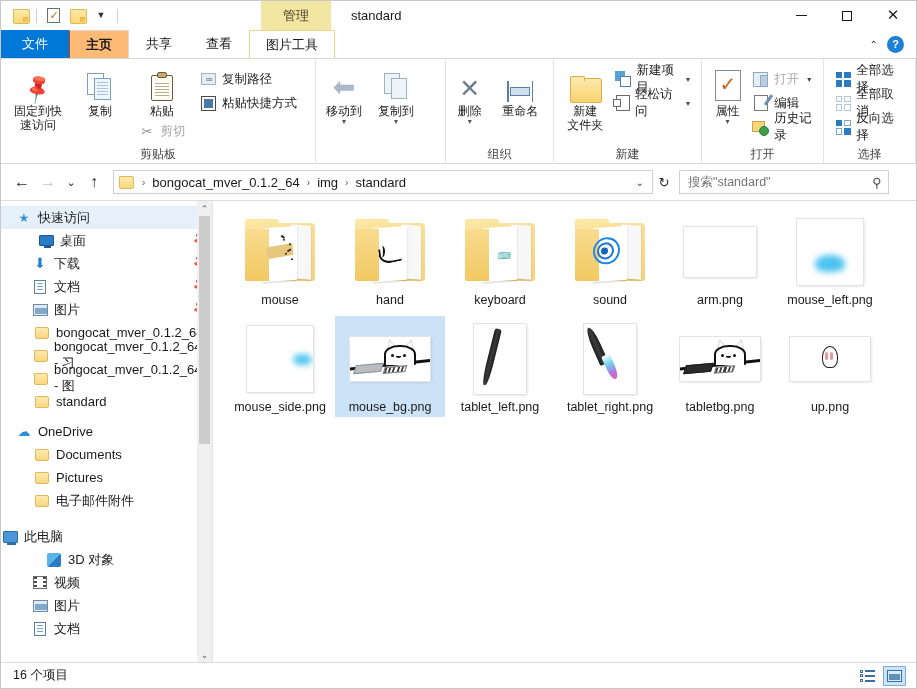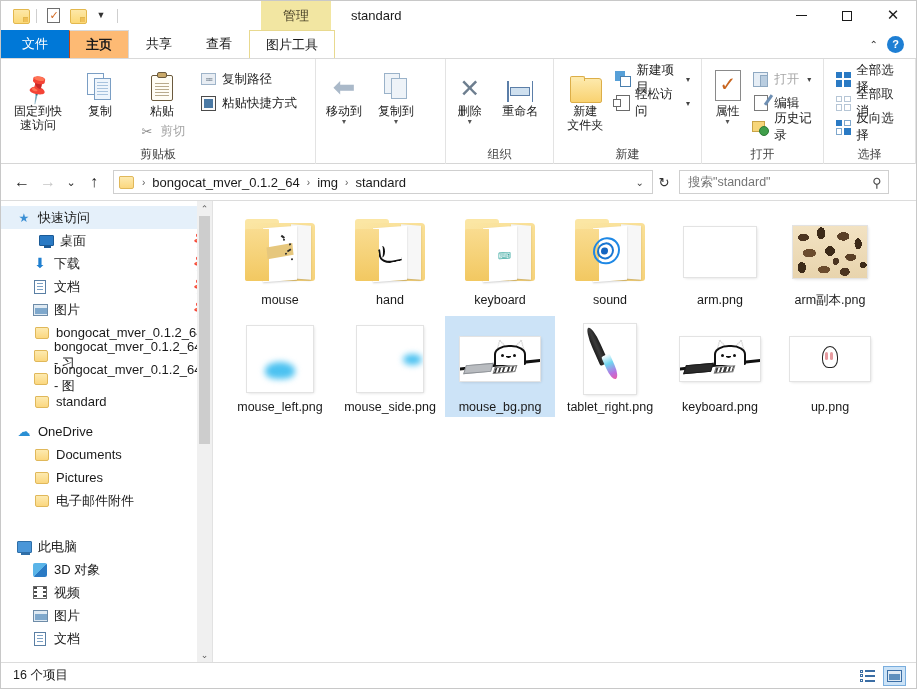--- a/index.html
+++ b/index.html
@@ -950,28 +950,28 @@
           <span>Pictures</span>
         </div>
 
         <div class="navitem" style="padding-left:32px">
           <span class="ni">
               <i class="ni-folder"></i>
             </span>
           <span>电子邮件附件</span>
         </div>
 
-        <div class="navitem" style="padding-left:14px;margin-top:23px">
+        <div class="navitem" style="margin-top:13px">
           <span class="ni">
               <i class="ni-pc"></i>
             </span>
           <span>此电脑</span>
         </div>
 
-        <div class="navitem" style="padding-left:30px">
+        <div class="navitem" style="padding-left:44px">
           <span class="ni">
               <i class="ni-3d"></i>
             </span>
           <span>3D 对象</span>
         </div>
 
         <div class="navitem" style="padding-left:30px">
           <span class="ni">
               <i class="ni-vid"></i>
             </span>
@@ -1077,26 +1077,20 @@
           <div class="name">sound</div>
         </div>
 
         <div class="cell">
           <div class="thumb-wrap">
             <div class="png-thumb t-arm"></div>
           </div>
           <div class="name">arm.png</div>
         </div>
 
-        <div class="cell">
-          <div class="thumb-wrap">
-            <div class="png-thumb t-armfu"></div>
-          </div>
-          <div class="name">arm副本.png</div>
-        </div>
 
 
         <div class="cell">
           <div class="thumb-wrap">
             <div class="png-thumb t-sq">
               <i class="blob b-left"></i>
             </div>
           </div>
           <div class="name">mouse_left.png</div>
         </div>
@@ -1126,20 +1120,28 @@
                     <i class="eye r"></i>
                   <i class="mouth"></i>
                 </i>
               </i>
             </div>
           </div>
           <div class="name">mouse_bg.png</div>
         </div>
 
 
+        <div class="cell">
+          <div class="thumb-wrap">
+            <div class="png-thumb t-tall">
+              <i class="pen pen-left" style="left:14px;top:4px"></i>
+            </div>
+          </div>
+          <div class="name">tablet_left.png</div>
+        </div>
 
         <div class="cell">
           <div class="thumb-wrap">
             <div class="png-thumb t-tall">
               <i class="pen pen-right-body" style="left:8px;top:2px"></i>
               <i class="pen-right-tip" style="left:22px;top:30px"></i>
             </div>
           </div>
           <div class="name">tablet_right.png</div>
         </div>
@@ -1155,21 +1157,21 @@
                   <i class="ear-l"></i>
                     <i class="ear-r"></i>
                   <i class="head"></i>
                   <i class="eye l"></i>
                     <i class="eye r"></i>
                   <i class="mouth"></i>
                 </i>
               </i>
             </div>
           </div>
-          <div class="name">keyboard.png</div>
+          <div class="name">tabletbg.png</div>
         </div>
 
         <div class="cell">
           <div class="thumb-wrap">
             <div class="png-thumb t-wide">
               <i class="up-art">
                   <i class="p"></i>
                   <i class="f1"></i>
                   <i class="f2"></i>
                 </i>

